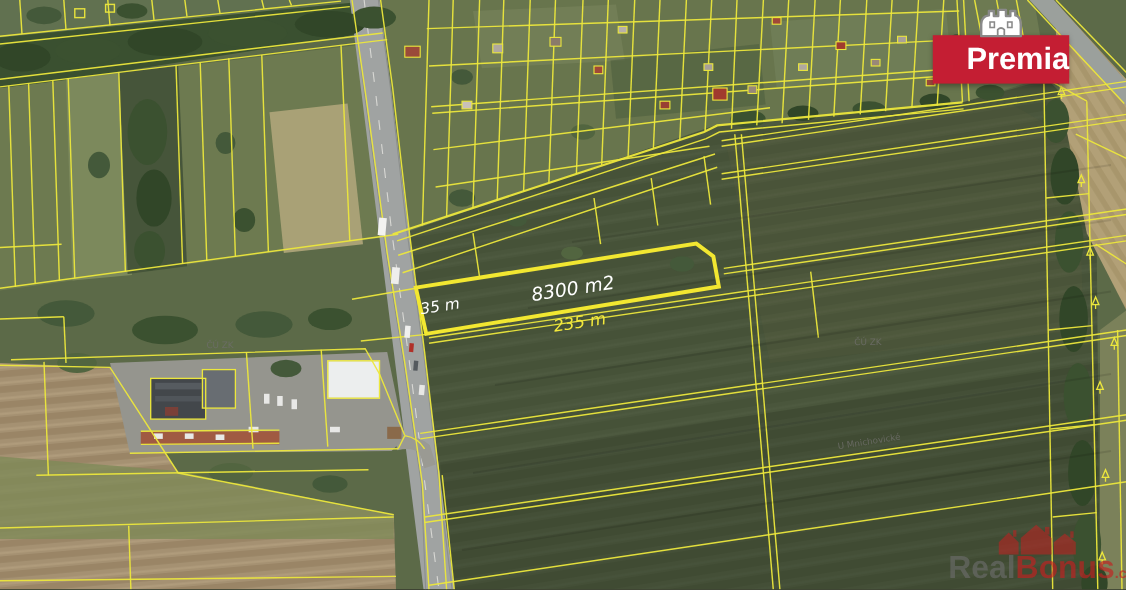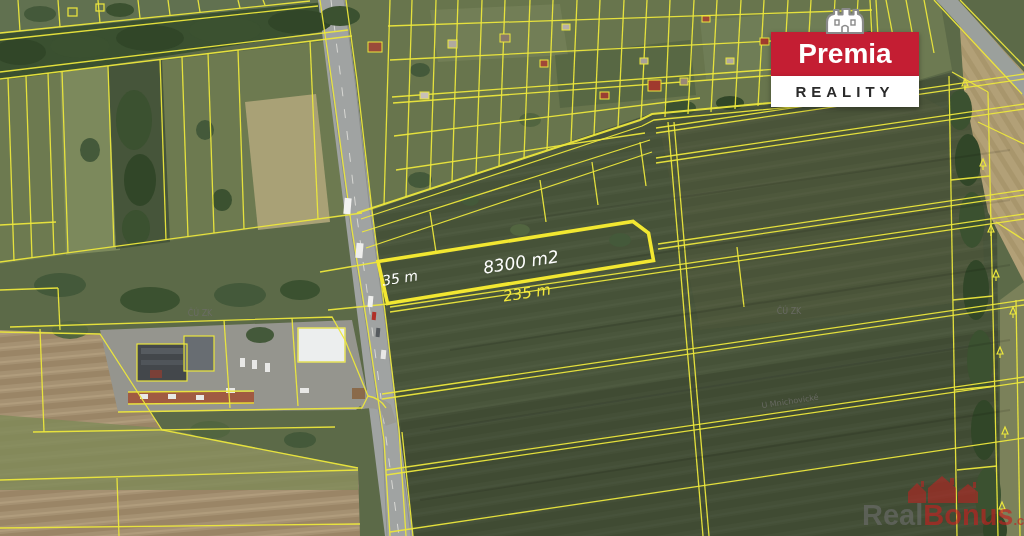--- a/index.html
+++ b/index.html
@@ -9,21 +9,21 @@
   
   .yl{stroke:#ece73c;stroke-width:1.3;fill:none;opacity:.95;}
   .yl2{stroke:#ece73c;stroke-width:2;fill:none;opacity:.95;}
   .ylthick{stroke:#f2e731;stroke-width:3.6;fill:none;}
   .faint{stroke:rgba(0,0,0,.10);stroke-width:2;fill:none;}
   .t1{fill:#3b5130;}.t2{fill:#314628;}.t3{fill:#44593a;}.t4{fill:#526540;}
   .bld-outline{stroke:#ece73c;stroke-width:1.2;fill:none;}
   .maplabel{font-family:"DejaVu Sans",sans-serif;font-style:italic;}
   .graylabel{font-family:"DejaVu Sans",sans-serif;fill:#6d6d68;opacity:.85;}
   
-  .logo{position:absolute;left:771px;top:6px;width:148px;text-align:center;}
+  .logo{position:absolute;left:848px;top:6px;width:124px;text-align:right;}
   .logo .crown{display:block;margin:0 auto -2px auto;}
   .logo .red{background:#c41e33;color:#fff;height:44px;line-height:44px;
              font-size:28px;font-weight:bold;box-shadow:0 2px 5px rgba(0,0,0,.35);}
   .logo .white{background:#ffffff;color:#2b2b2b;height:31px;line-height:31px;
              font-size:15px;font-weight:600;letter-spacing:5px;
              box-shadow:0 2px 5px rgba(0,0,0,.35);}
   
   .wm{position:absolute;right:-8px;bottom:0px;width:170px;text-align:left;pointer-events:none;}
   .wm .houses{display:block;margin-left:44px;margin-bottom:-4px;opacity:.55;}
   .wm .txt{font-size:29px;font-weight:bold;letter-spacing:0px;line-height:30px;white-space:nowrap;}
@@ -371,23 +371,20 @@
 <div class="logo">
   <svg class="crown" width="54" height="28" viewBox="0 0 54 28">
     <path d="M9,27 V16 Q9,9 16,8 V4 h4.5 v4.5 h4 V3 h7 v5.5 h4 V4 H40 v4 Q45,9 45,16 V27 Z" fill="#ffffff" stroke="#8a8a8a" stroke-width="2.2" stroke-linejoin="round"></path>
     <rect x="17" y="14" width="4" height="5" fill="none" stroke="#8a8a8a" stroke-width="1.4"></rect>
     <rect x="33" y="14" width="4" height="5" fill="none" stroke="#8a8a8a" stroke-width="1.4"></rect>
     <path d="M24,27 v-6 q3,-3 6,0 v6" fill="none" stroke="#8a8a8a" stroke-width="1.6"></path>
   </svg>
   <div class="red">
     <span>Premia</span>
   </div>
-  <div class="white">
-    <span>REALITY</span>
-  </div>
 </div>
 
 <div class="wm">
   <svg class="houses" width="78" height="30" viewBox="0 0 78 30">
     <g fill="#c32020">
       <path d="M2,29 V18 L11,9 L20,18 V29 Z"></path>
       <rect x="15" y="7" width="3" height="6"></rect>
       <path d="M22,29 V14 L36,2 L50,14 V29 Z"></path>
       <rect x="44" y="4" width="4" height="7"></rect>
       <path d="M52,29 V18 L62,10 L72,18 V29 Z"></path>

